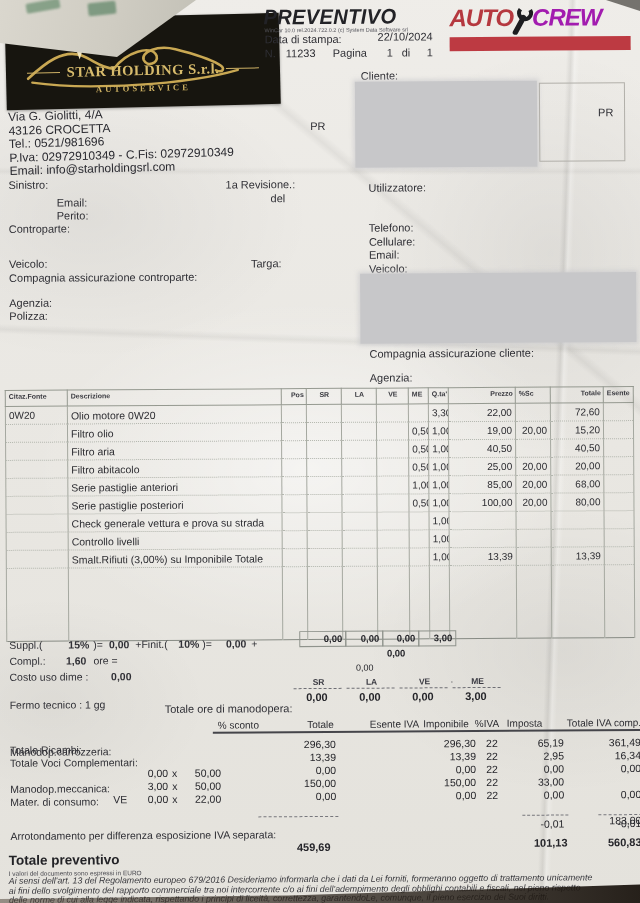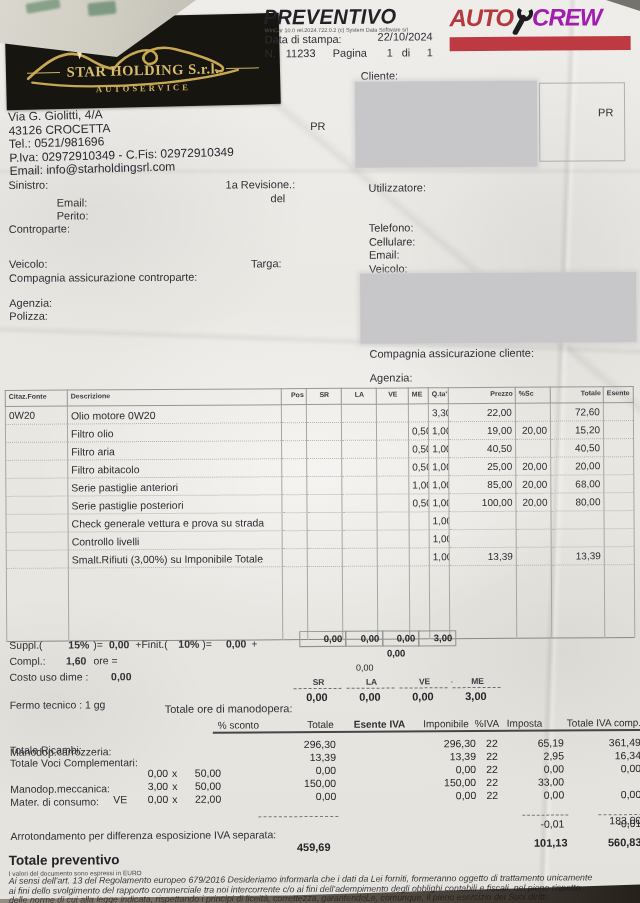--- a/index.html
+++ b/index.html
@@ -383,21 +383,21 @@
 
     <div class="abs sm" style="left:8px;top:697px;">Fermo tecnico : 1 gg</div>
     <div class="abs lbl" style="left:163px;top:693px;margin-top:9px;">Totale ore di manodopera:</div>
     <div class="abs b" style="left:286px;top:691px;width:40px;text-align:right;font-size:11px;">0,00</div>
     <div class="abs b" style="left:339px;top:691px;width:40px;text-align:right;font-size:11px;">0,00</div>
     <div class="abs b" style="left:392px;top:691px;width:40px;text-align:right;font-size:11px;">0,00</div>
     <div class="abs b" style="left:445px;top:691px;width:40px;text-align:right;font-size:11px;">3,00</div>
 
     <div class="abs thd" style="left:216px;top:719px;">% sconto</div>
     <div class="abs thd" style="left:270px;top:719px;width:62px;text-align:right;">Totale</div>
-    <div class="abs thd" style="left:352px;top:719px;font-weight:bold;">Esente IVA</div>
+    <div class="abs thd" style="left:368px;top:719px;">Esente IVA</div>
     <div class="abs thd" style="left:405px;top:719px;width:62px;text-align:right;">Imponibile</div>
     <div class="abs thd" style="left:473px;top:719px;">%IVA</div>
     <div class="abs thd" style="left:505px;top:719px;width:57px;text-align:left;">Imposta</div>
     <div class="abs thd" style="left:565px;top:719px;">Totale IVA comp.</div>
     <div class="thickline"></div>
 
     <div class="abs sm" style="left:8px;top:742px;">Totale Ricambi:</div>
     <div class="abs num" style="left:258px;top:738px;width:76px;">296,30</div>
     <div class="abs num" style="left:400px;top:738px;width:74px;">296,30</div>
     <div class="abs num" style="left:480px;top:738px;width:20px;text-align:center;">22</div>

